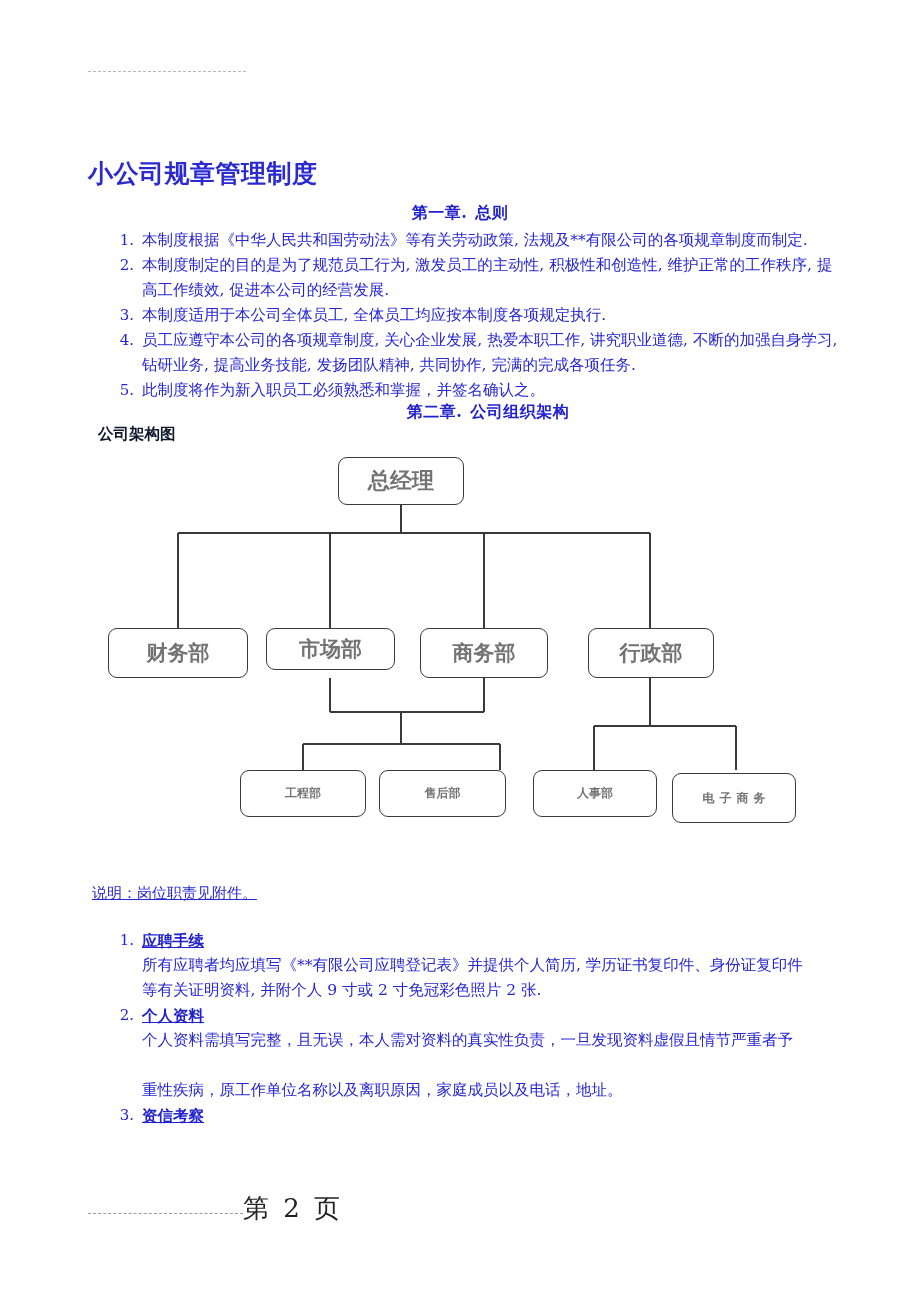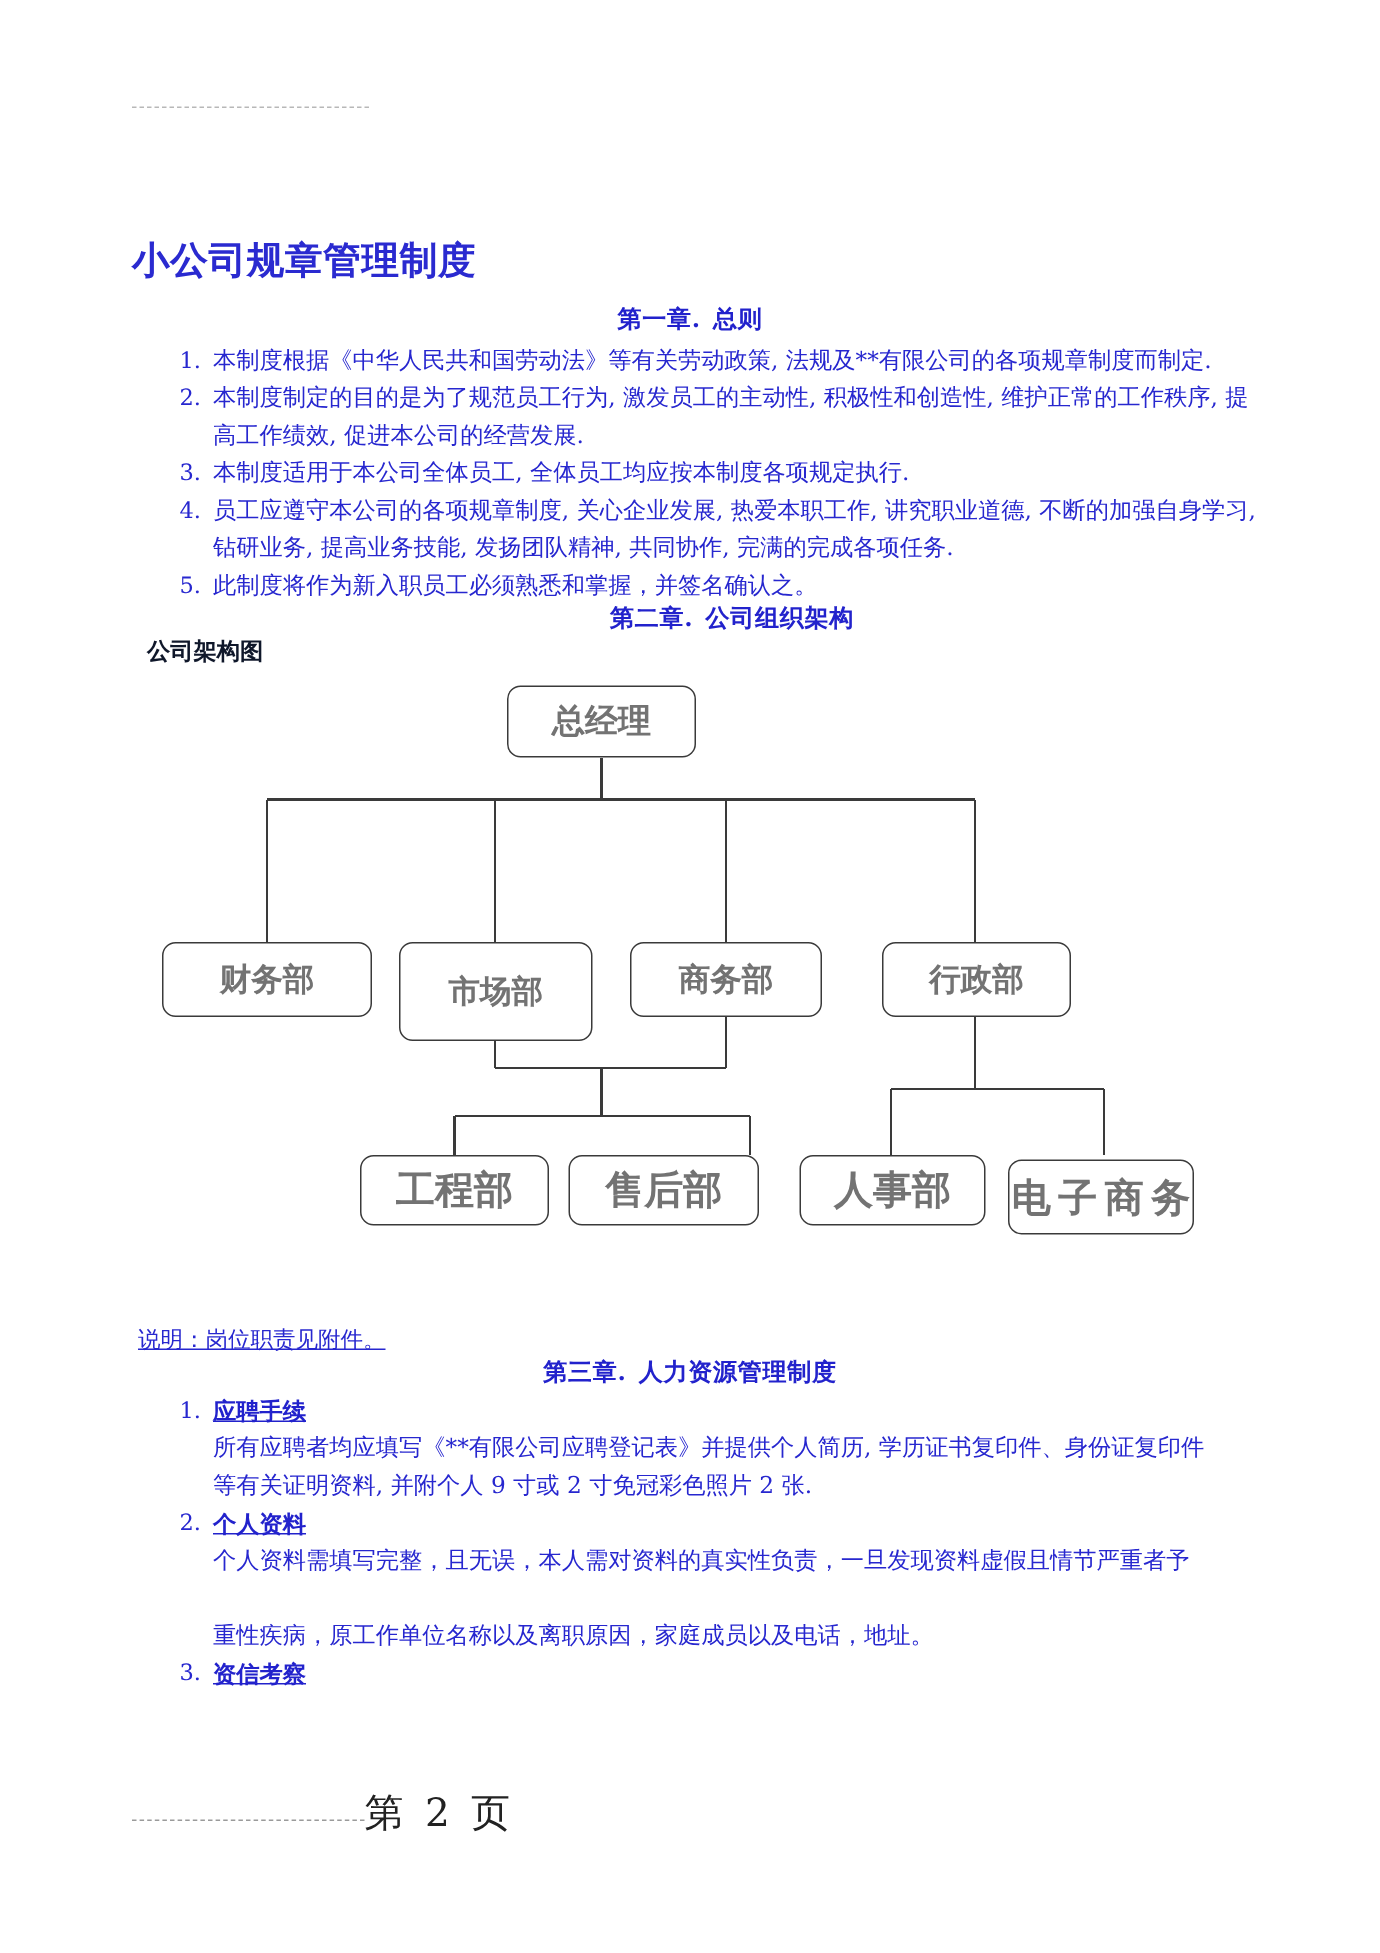--- a/index.html
+++ b/index.html
@@ -135,21 +135,21 @@
     display: flex;
     align-items: center;
     justify-content: center;
     font-family: "DejaVu Serif", "Liberation Serif", serif;
     font-weight: bold;
     color: #737373;
     white-space: nowrap;
   }
   .node.root      { font-size: 22px; }
   .node.lvl2      { font-size: 21px; }
-  .node.lvl3      { font-size: 26px; }
+  .node.lvl3      { font-size: 12px; }
   .node.spaced    { letter-spacing: 5px; text-indent: 5px; }
 </style>
 </head>
 <body>
 
 <div class="page">
 
   <div class="header-rule"></div>
 
   <div class="doc-title">小公司规章管理制度</div>
@@ -203,34 +203,31 @@
       <line x1="650" y1="678" x2="650" y2="726"></line>
       <line x1="594" y1="726" x2="736" y2="726"></line>
       <line x1="594" y1="726" x2="594" y2="770"></line>
       <line x1="736" y1="726" x2="736" y2="770"></line>
     </g>
   </svg>
 
   <div class="node root" style="left:338px; top:457px; width:126px; height:48px;">总经理</div>
 
   <div class="node lvl2" style="left:108px; top:628px; width:140px; height:50px;">财务部</div>
-  <div class="node lvl2" style="left:266px; top:628px; width:129px; height:66px;">市场部</div>
+  <div class="node lvl2" style="left:266px; top:628px; width:129px; height:42px;">市场部</div>
   <div class="node lvl2" style="left:420px; top:628px; width:128px; height:50px;">商务部</div>
   <div class="node lvl2" style="left:588px; top:628px; width:126px; height:50px;">行政部</div>
 
   <div class="node lvl3" style="left:240px; top:770px; width:126px; height:47px;">工程部</div>
   <div class="node lvl3" style="left:379px; top:770px; width:127px; height:47px;">售后部</div>
   <div class="node lvl3" style="left:533px; top:770px; width:124px; height:47px;">人事部</div>
   <div class="node lvl3 spaced" style="left:672px; top:773px; width:124px; height:50px;">电子商务</div>
 
   <div class="note" style="left:92px; top:884px;">说明：岗位职责见附件。</div>
 
-  <div class="chapter" style="top:905px;">
-    <span>第三章.</span><span class="gap"></span><span>人力资源管理制度</span>
-  </div>
 
   <div class="num" style="left:110px; top:928px;">1.</div>
   <div class="sub-head" style="left:142px; top:928px;">应聘手续</div>
   <div class="txt" style="left:142px; top:953px; width:700px;">所有应聘者均应填写《**有限公司应聘登记表》并提供个人简历, 学历证书复印件、身份证复印件</div>
   <div class="txt" style="left:142px; top:978px; width:700px;">等有关证明资料, 并附个人 9 寸或 2 寸免冠彩色照片 2 张.</div>
 
   <div class="num" style="left:110px; top:1003px;">2.</div>
   <div class="sub-head" style="left:142px; top:1003px;">个人资料</div>
   <div class="txt" style="left:142px; top:1028px; width:705px;">个人资料需填写完整，且无误，本人需对资料的真实性负责，一旦发现资料虚假且情节严重者予</div>
   <div class="txt" style="left:142px; top:1078px; width:705px;">重性疾病，原工作单位名称以及离职原因，家庭成员以及电话，地址。</div>

